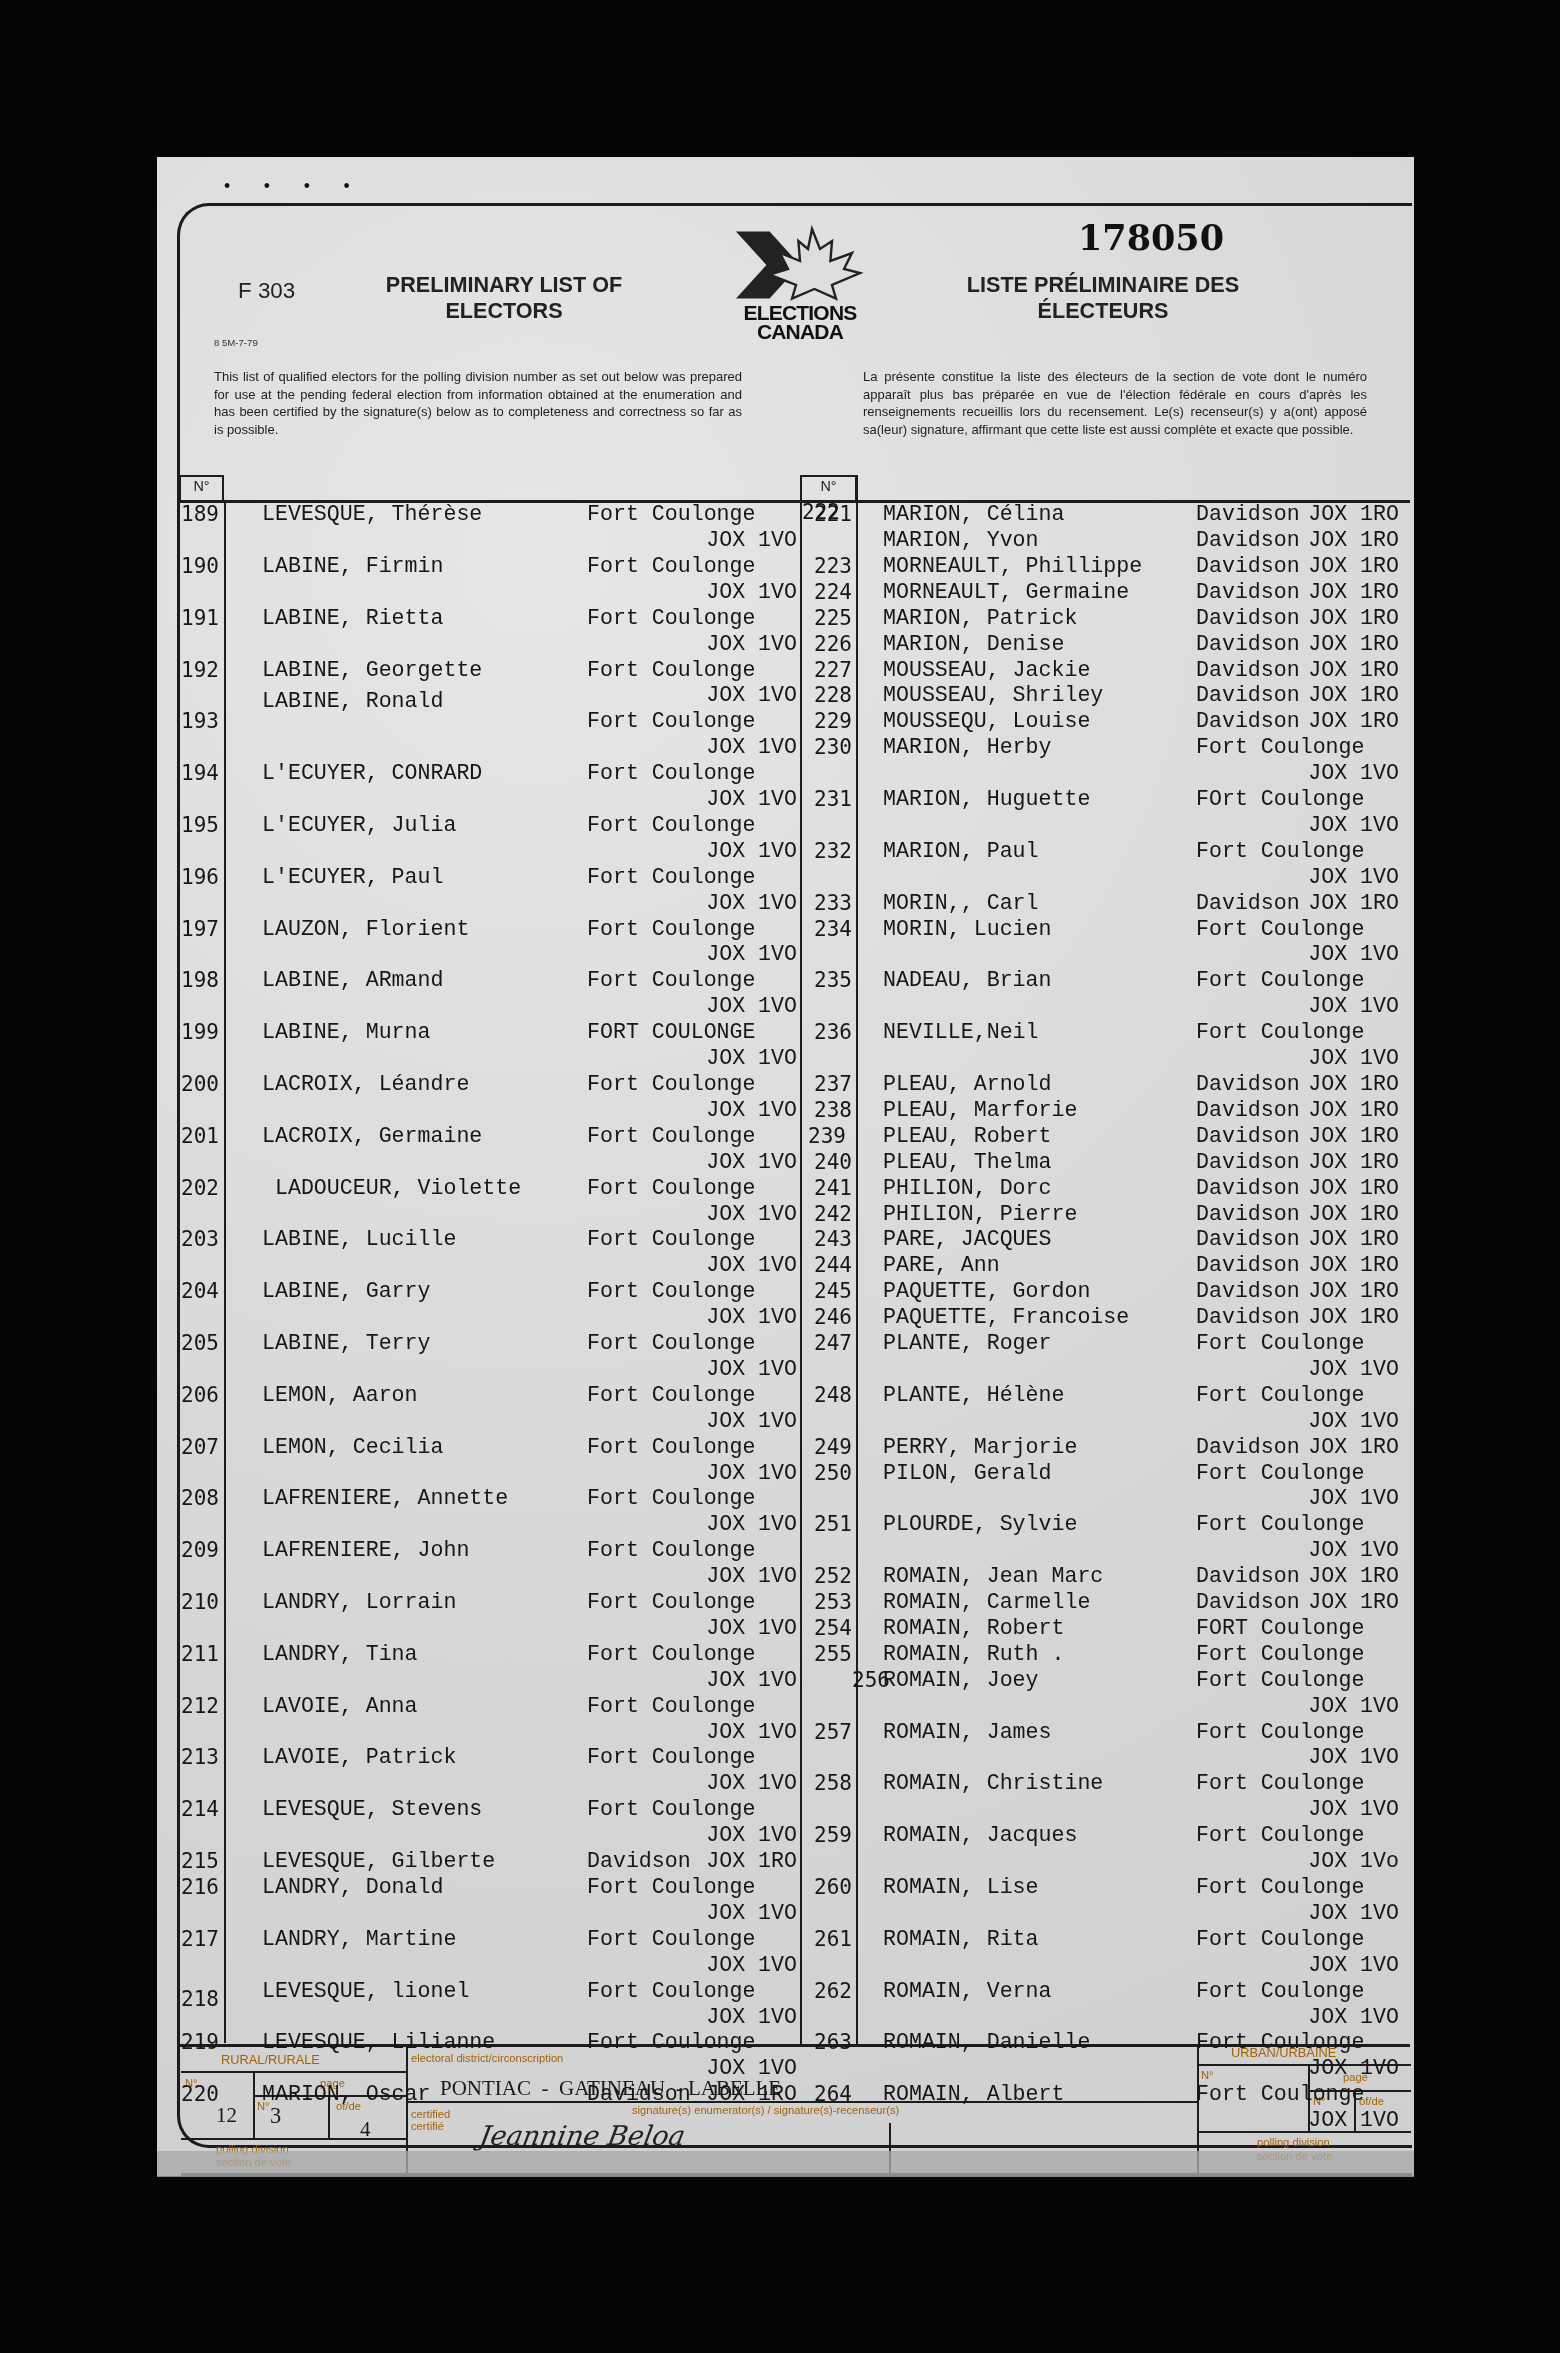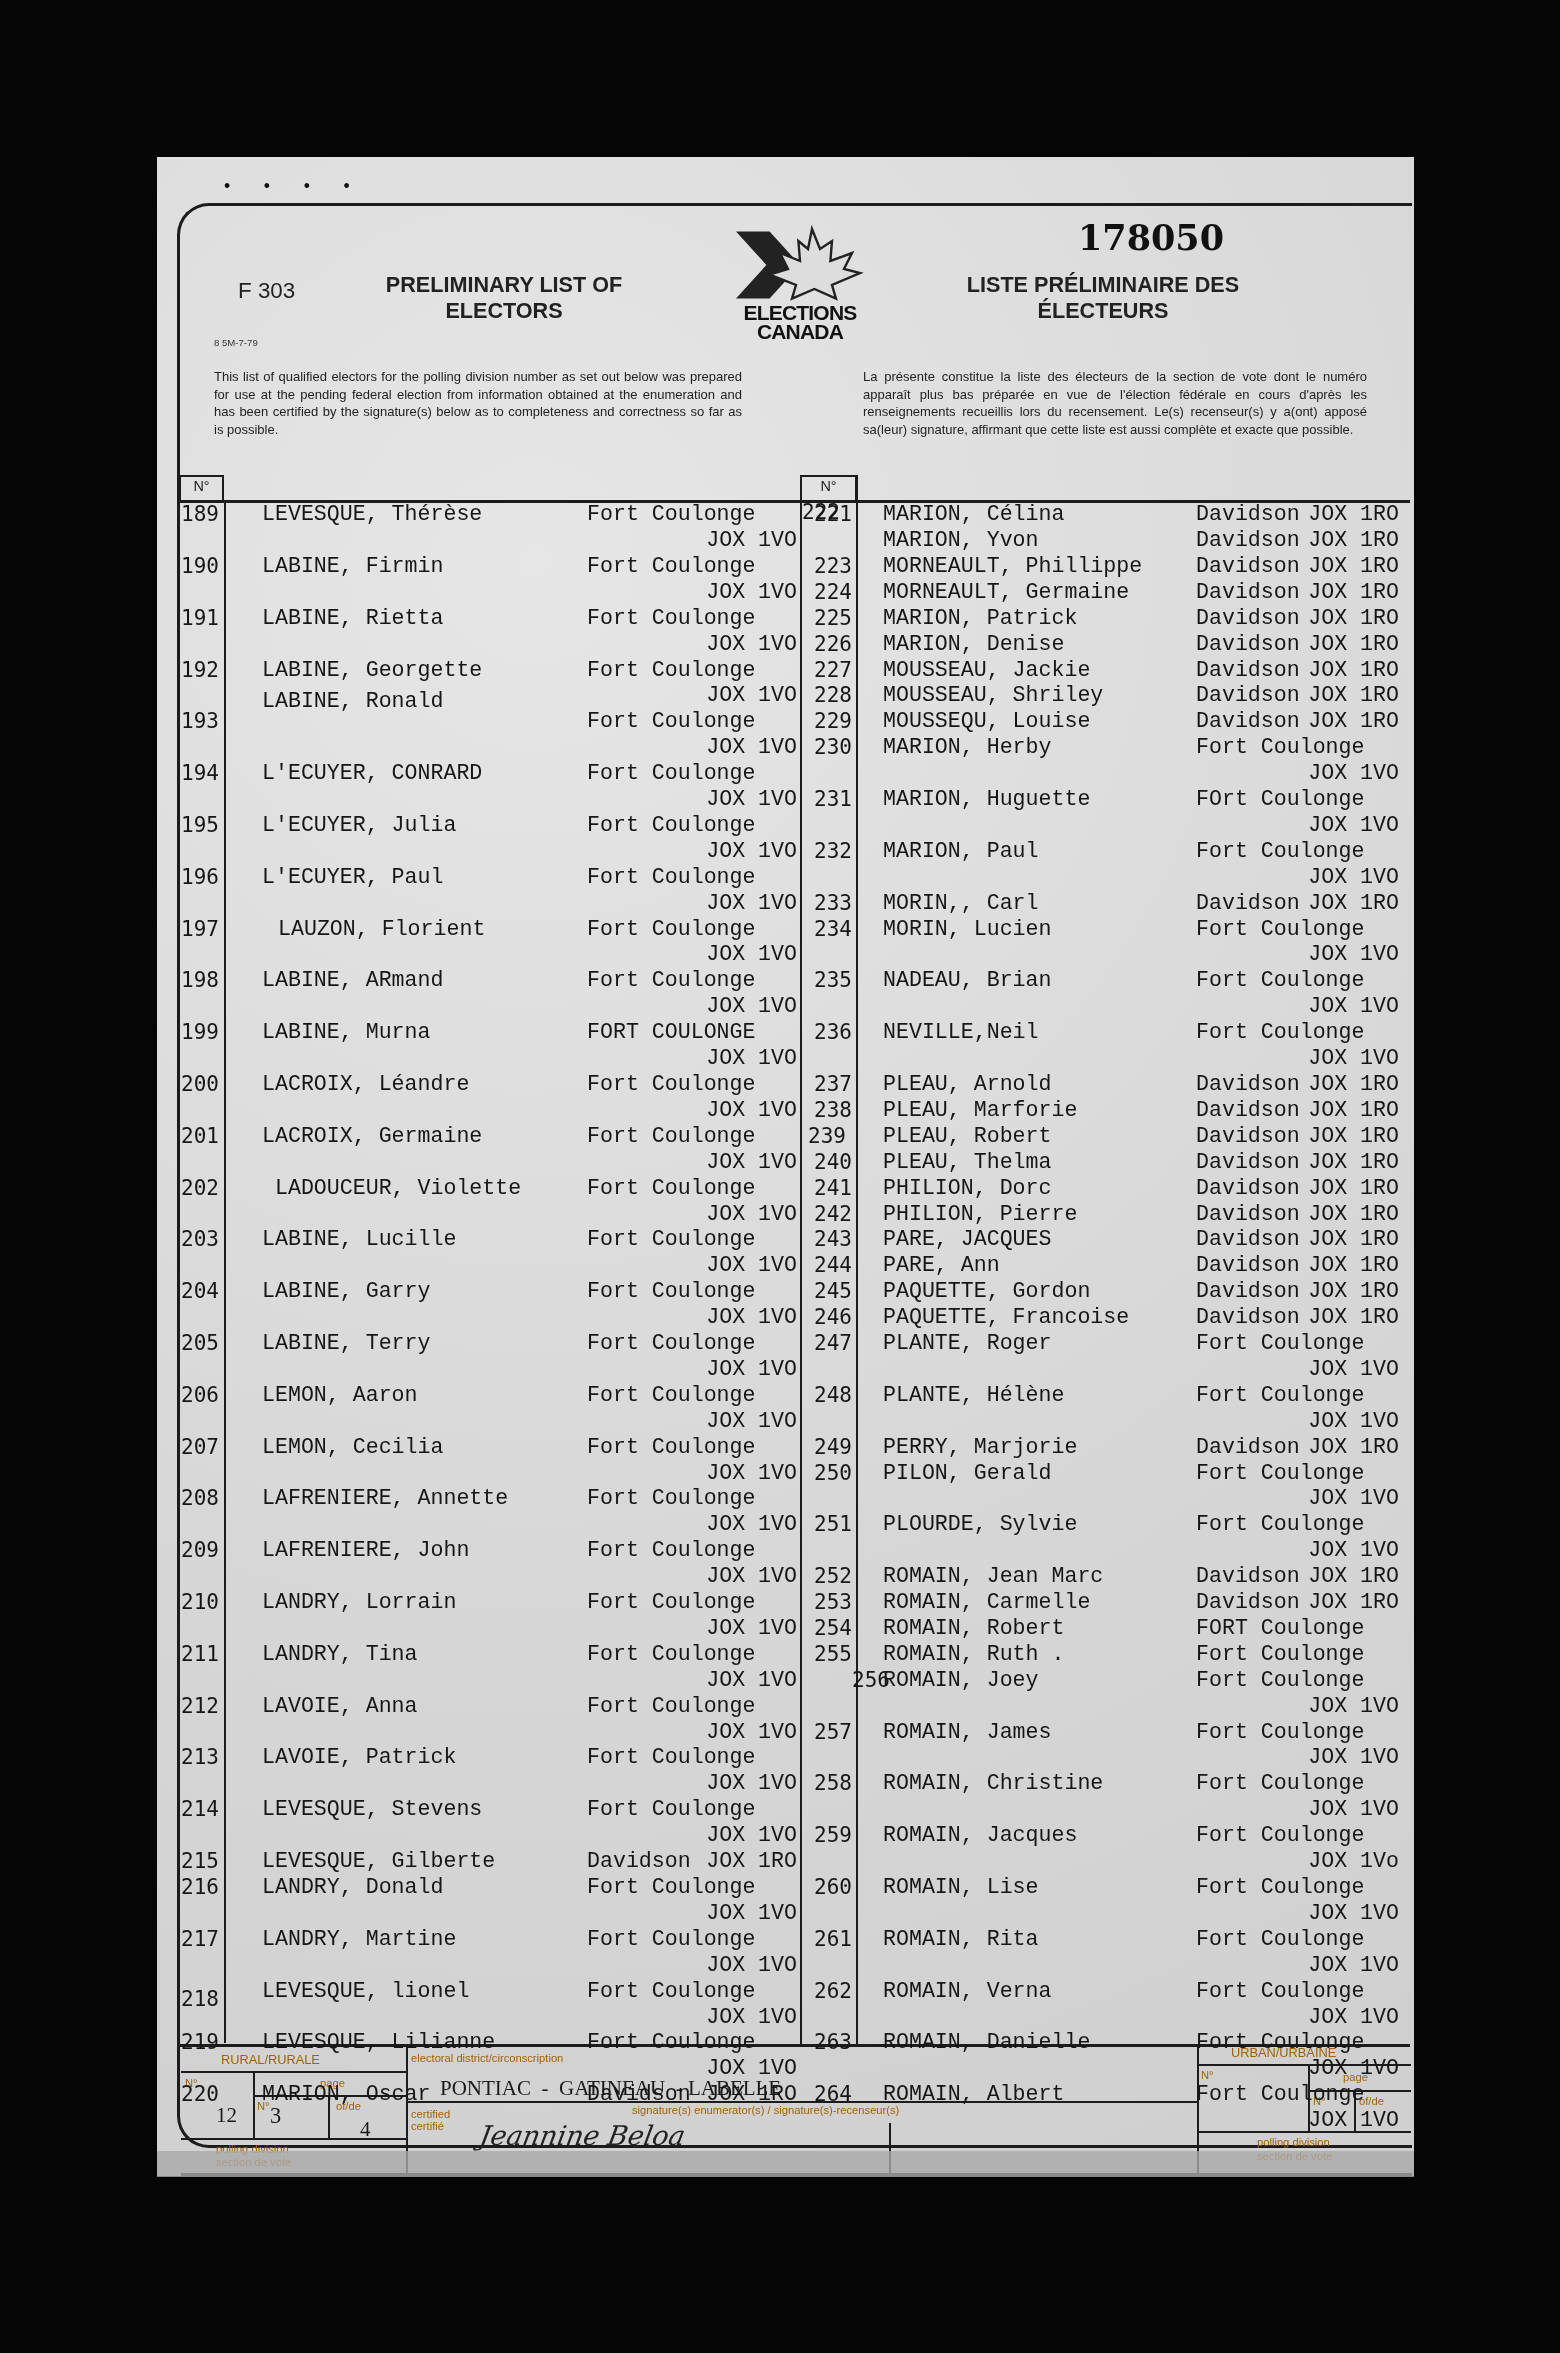--- a/index.html
+++ b/index.html
@@ -138,21 +138,21 @@
 <div class="mono " style="left: 696px; top: 787px; width: 101px; text-align: right;">JOX 1VO</div>
 <div class="mono num" style="left: 181px; top: 813px; width: 38px; text-align: right;">195</div>
 <div class="mono " style="left: 262px; top: 813px;">L'ECUYER, Julia</div>
 <div class="mono " style="left: 587px; top: 813px;">Fort Coulonge</div>
 <div class="mono " style="left: 696px; top: 839px; width: 101px; text-align: right;">JOX 1VO</div>
 <div class="mono num" style="left: 181px; top: 865px; width: 38px; text-align: right;">196</div>
 <div class="mono " style="left: 262px; top: 865px;">L'ECUYER, Paul</div>
 <div class="mono " style="left: 587px; top: 865px;">Fort Coulonge</div>
 <div class="mono " style="left: 696px; top: 891px; width: 101px; text-align: right;">JOX 1VO</div>
 <div class="mono num" style="left: 181px; top: 917px; width: 38px; text-align: right;">197</div>
-<div class="mono " style="left: 262px; top: 917px; margin-left: 16px;">LAUZON, Florient</div>
+<div class="mono " style="left: 262px; top: 917px;">LAUZON, Florient</div>
 <div class="mono " style="left: 587px; top: 917px;">Fort Coulonge</div>
 <div class="mono " style="left: 696px; top: 942px; width: 101px; text-align: right;">JOX 1VO</div>
 <div class="mono num" style="left: 181px; top: 968px; width: 38px; text-align: right;">198</div>
 <div class="mono " style="left: 262px; top: 968px;">LABINE, ARmand</div>
 <div class="mono " style="left: 587px; top: 968px;">Fort Coulonge</div>
 <div class="mono " style="left: 696px; top: 994px; width: 101px; text-align: right;">JOX 1VO</div>
 <div class="mono num" style="left: 181px; top: 1020px; width: 38px; text-align: right;">199</div>
 <div class="mono " style="left: 262px; top: 1020px;">LABINE, Murna</div>
 <div class="mono " style="left: 587px; top: 1020px;">FORT COULONGE</div>
 <div class="mono " style="left: 696px; top: 1046px; width: 101px; text-align: right;">JOX 1VO</div>

